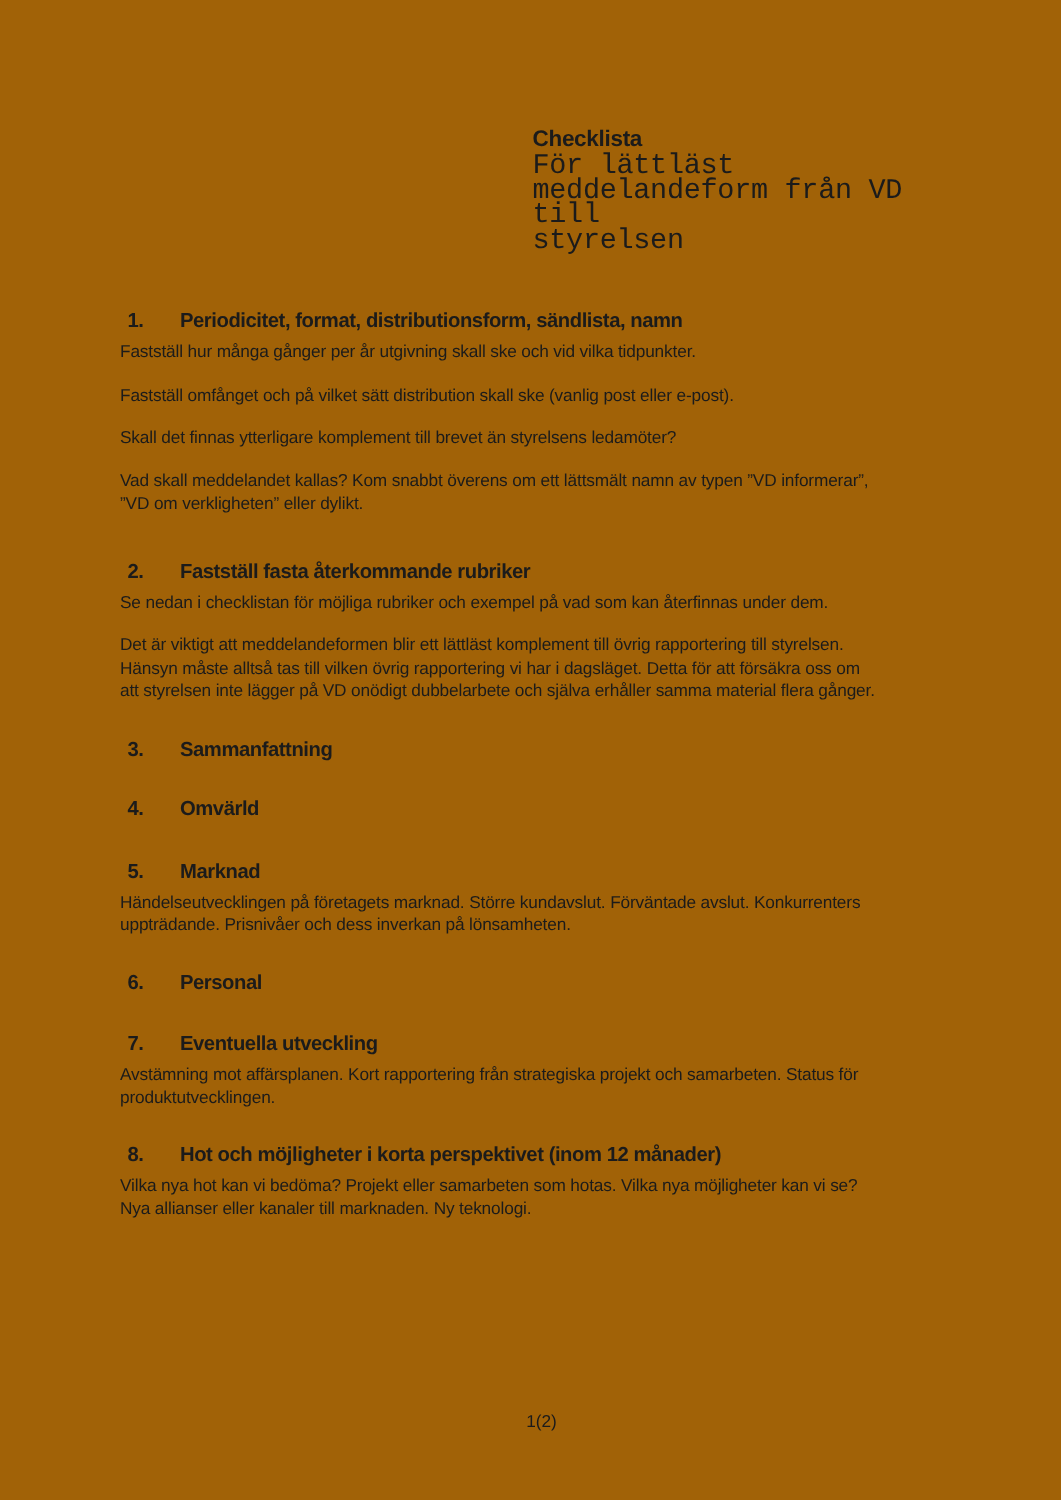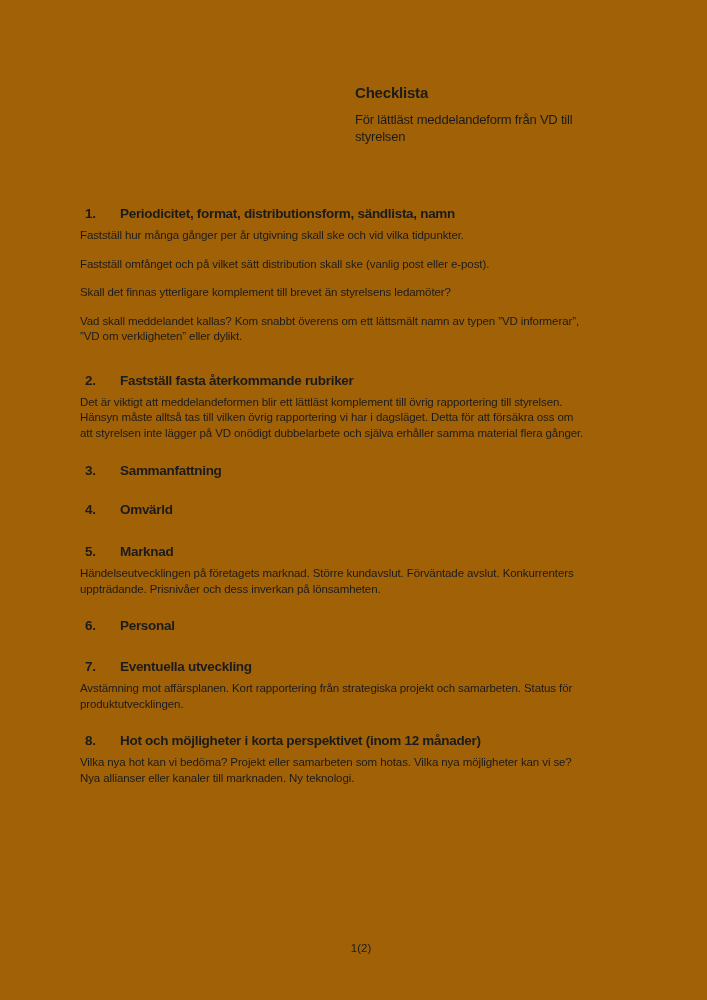--- a/index.html
+++ b/index.html
@@ -20,25 +20,26 @@
     left: 355px; top: 84px;
     width: 272px;
   }
   .doc-title {
     font-size: 15px;
     font-weight: bold;
     line-height: 18px;
     letter-spacing: -0.2px;
   }
   .doc-subtitle {
-    font-size: 13px;
+    font-size: 19px;
     line-height: 16.5px;
     letter-spacing: -0.2px;
     white-space: pre-line;
-    margin-top: 10px;
+    margin-top: 0;
+    font-family: Liberation Mono, monospace;
   }
   .content {
     position: absolute;
     left: 80px; top: 0;
     width: 562px;
   }
   .section { margin: 0; }
   .section:nth-of-type(1) { margin-top: 204px; }
   .section:nth-of-type(2) { margin-top: 26px; }
   .section:nth-of-type(3) { margin-top: 20px; }
@@ -98,20 +99,21 @@
       <p class="para">Skall det finnas ytterligare komplement till brevet än styrelsens ledamöter?</p>
       <p class="para">Vad skall meddelandet kallas? Kom snabbt överens om ett lättsmält namn av typen ”VD informerar”,
 ”VD om verkligheten” eller dylikt.</p>
     </section>
 
     <section class="section">
       <h2 class="section-heading">
         <span class="section-num">2.</span>
         <span class="section-title">Fastställ fasta återkommande rubriker</span>
       </h2>
+      <p class="para">Se nedan i checklistan för möjliga rubriker och exempel på vad som kan återfinnas under dem.</p>
       <p class="para">Det är viktigt att meddelandeformen blir ett lättläst komplement till övrig rapportering till styrelsen.
 Hänsyn måste alltså tas till vilken övrig rapportering vi har i dagsläget. Detta för att försäkra oss om
 att styrelsen inte lägger på VD onödigt dubbelarbete och själva erhåller samma material flera gånger.</p>
     </section>
 
     <section class="section">
       <h2 class="section-heading">
         <span class="section-num">3.</span>
         <span class="section-title">Sammanfattning</span>
       </h2>

